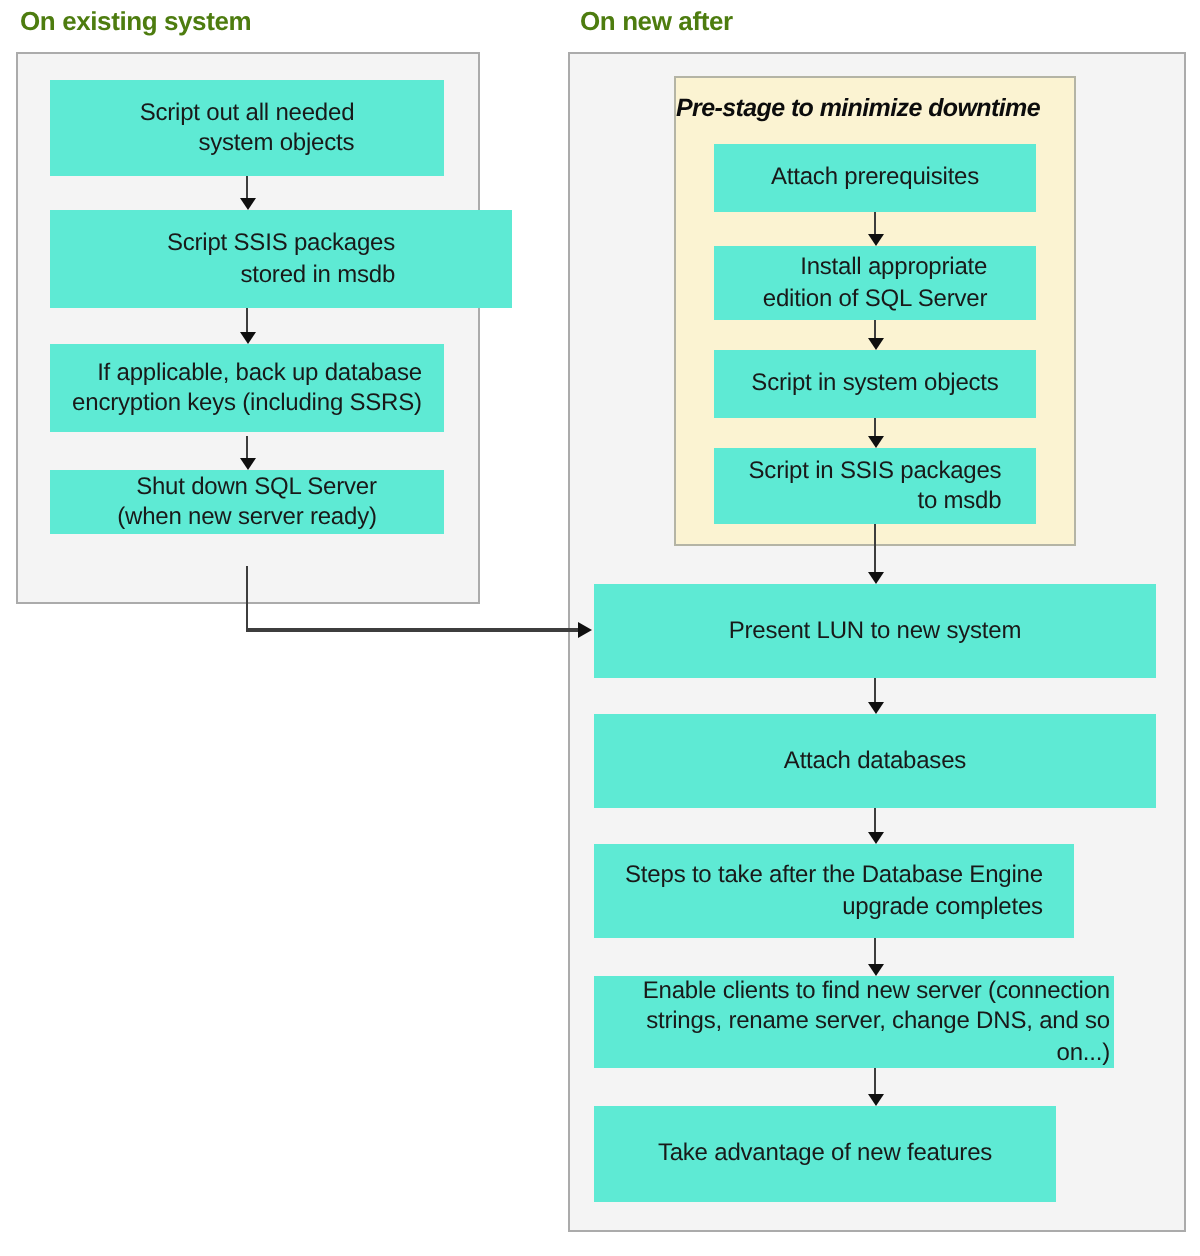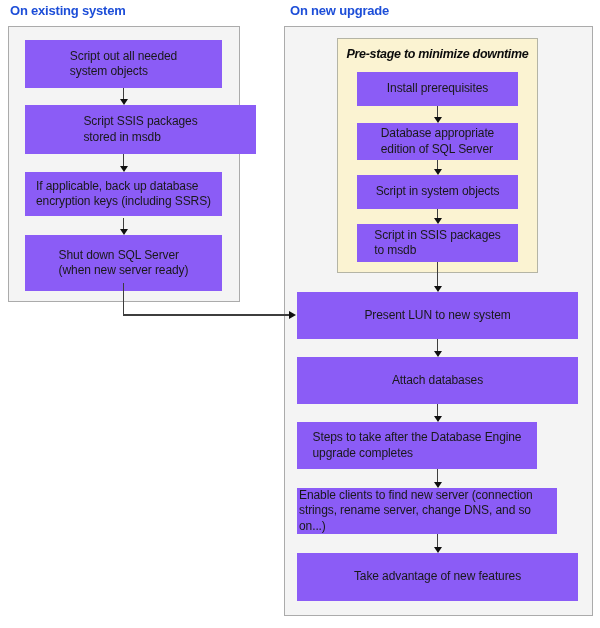--- a/index.html
+++ b/index.html
@@ -2,39 +2,39 @@
 <html><head>
 <meta charset="utf-8">
 <style>
   html,body { margin:0; padding:0; background:#ffffff; }
   .canvas {
     position:relative; width:600px; height:628px; background:#ffffff;
     font-family:"Liberation Sans", sans-serif; color:#1a1a1a; overflow:hidden;
   }
   .col-title {
     position:absolute; top:3px; font-size:13px; font-weight:bold;
-    color:#1d4ed8; letter-spacing:-0.2px; white-space:nowrap; z-index:5;
+    color:#4d7c0f; letter-spacing:-0.2px; white-space:nowrap; z-index:5;
   }
   .panel {
     position:absolute; background:#f4f4f4; border:1px solid #ababab;
     box-sizing:border-box; z-index:1;
   }
   .prestage {
     position:absolute; background:#fbf3d2; border:1px solid #b4b4a5;
     box-sizing:border-box; z-index:2;
   }
   .prestage-title {
-    position:absolute; top:8px; left:0; width:100%; text-align:center;
+    position:absolute; top:8px; left:0; width:100%; text-align:left;
     font-size:12.5px; font-weight:bold; font-style:italic; color:#0c0c0c;
     letter-spacing:-0.3px; white-space:nowrap;
   }
   .box {
-    position:absolute; background:#8b5cf6; z-index:3;
+    position:absolute; background:#5eead4; z-index:3;
     display:flex; align-items:center; justify-content:center;
-    text-align:left; font-size:12px; line-height:15.5px;
+    text-align:right; font-size:12px; line-height:15.5px;
     letter-spacing:-0.1px; color:#191919; white-space:pre-line;
     box-sizing:border-box; padding:0 2px;
   }
   .varr { position:absolute; width:9px; margin-left:-4.5px; z-index:4; }
   .varr .shaft {
     position:absolute; left:50%; top:0; width:1.4px; margin-left:-0.7px;
     height:calc(100% - 5px); background:#3d3d3d;
   }
   .varr .vhead {
     position:absolute; left:50%; bottom:0; margin-left:-4px;
@@ -47,57 +47,57 @@
     border-top:4px solid transparent; border-bottom:4px solid transparent;
     border-left:7px solid #0f0f0f;
   }
 </style>
 </head>
 <body>
 
 <div class="canvas">
 
   <div class="col-title" style="left:10px">On existing system</div>
-  <div class="col-title" style="left:290px">On new upgrade</div>
+  <div class="col-title" style="left:290px">On new after</div>
 
   <div class="panel" style="left:8px;top:26px;width:232px;height:276px"></div>
   <div class="panel" style="left:284px;top:26px;width:309px;height:590px"></div>
 
   <div class="prestage" style="left:337px;top:38px;width:201px;height:235px">
     <div class="prestage-title">Pre-stage to minimize downtime</div>
   </div>
 
   <div class="box" style="left:25px;top:40px;width:197px;height:48px">Script out all needed
 system objects</div>
   <div class="box" style="left:25px;top:105px;width:231px;height:49px">Script SSIS packages
 stored in msdb</div>
   <div class="box" style="left:25px;top:172px;width:197px;height:44px">If applicable, back up database
 encryption keys (including SSRS)</div>
-  <div class="box" style="left:25px;top:235px;width:197px;height:56px">Shut down SQL Server
+  <div class="box" style="left:25px;top:235px;width:197px;height:32px">Shut down SQL Server
 (when new server ready)</div>
 
   <div class="varr" style="left:123.5px;top:88px;height:17px">
       <i class="shaft"></i>
       <i class="vhead"></i>
     </div>
   <div class="varr" style="left:123.5px;top:154px;height:18px">
       <i class="shaft"></i>
       <i class="vhead"></i>
     </div>
   <div class="varr" style="left:123.5px;top:218px;height:17px">
       <i class="shaft"></i>
       <i class="vhead"></i>
     </div>
 
   <div class="seg" style="left:122.8px;top:283px;width:1.4px;height:32px"></div>
   <div class="seg" style="left:122.8px;top:314.3px;width:166.2px;height:1.4px"></div>
   <div class="rhead" style="left:289px;top:311px"></div>
 
-  <div class="box" style="left:357px;top:72px;width:161px;height:34px">Install prerequisites</div>
-  <div class="box" style="left:357px;top:123px;width:161px;height:37px">Database appropriate
+  <div class="box" style="left:357px;top:72px;width:161px;height:34px">Attach prerequisites</div>
+  <div class="box" style="left:357px;top:123px;width:161px;height:37px">Install appropriate
 edition of SQL Server</div>
   <div class="box" style="left:357px;top:224px;width:161px;height:38px">Script in SSIS packages
 to msdb</div>
   <div class="box" style="left:357px;top:175px;width:161px;height:34px">Script in system objects</div>
 
   <div class="varr" style="left:437.5px;top:106px;height:17px">
       <i class="shaft"></i>
       <i class="vhead"></i>
     </div>
   <div class="varr" style="left:437.5px;top:160px;height:15px">
@@ -113,21 +113,21 @@
       <i class="shaft"></i>
       <i class="vhead"></i>
     </div>
 
   <div class="box" style="left:297px;top:357px;width:281px;height:47px">Attach databases</div>
   <div class="box" style="left:297px;top:292px;width:281px;height:47px">Present LUN to new system</div>
   <div class="box" style="left:297px;top:422px;width:240px;height:47px">Steps to take after the Database Engine
 upgrade completes</div>
   <div class="box" style="left:297px;top:488px;width:260px;height:46px">Enable clients to find new server (connection
 strings, rename server, change DNS, and so on...)</div>
-  <div class="box" style="left:297px;top:553px;width:281px;height:48px">Take advantage of new features</div>
+  <div class="box" style="left:297px;top:553px;width:231px;height:48px">Take advantage of new features</div>
 
   <div class="varr" style="left:437.5px;top:339px;height:18px">
       <i class="shaft"></i>
       <i class="vhead"></i>
     </div>
   <div class="varr" style="left:437.5px;top:404px;height:18px">
       <i class="shaft"></i>
       <i class="vhead"></i>
     </div>
   <div class="varr" style="left:437.5px;top:469px;height:19px">

